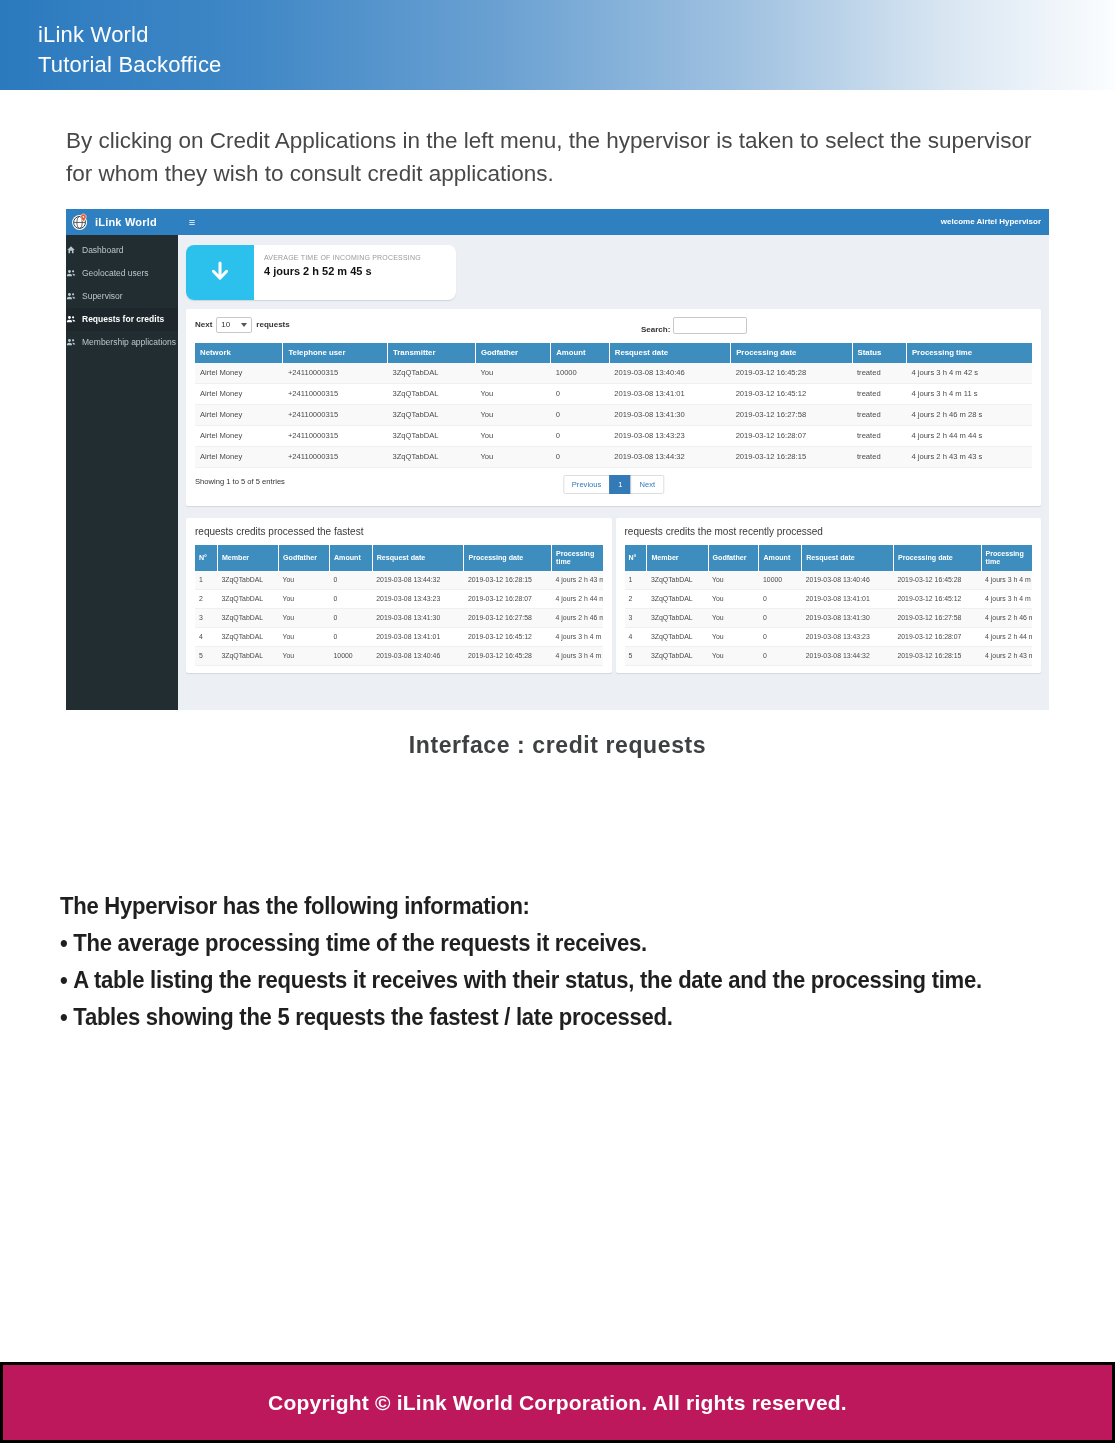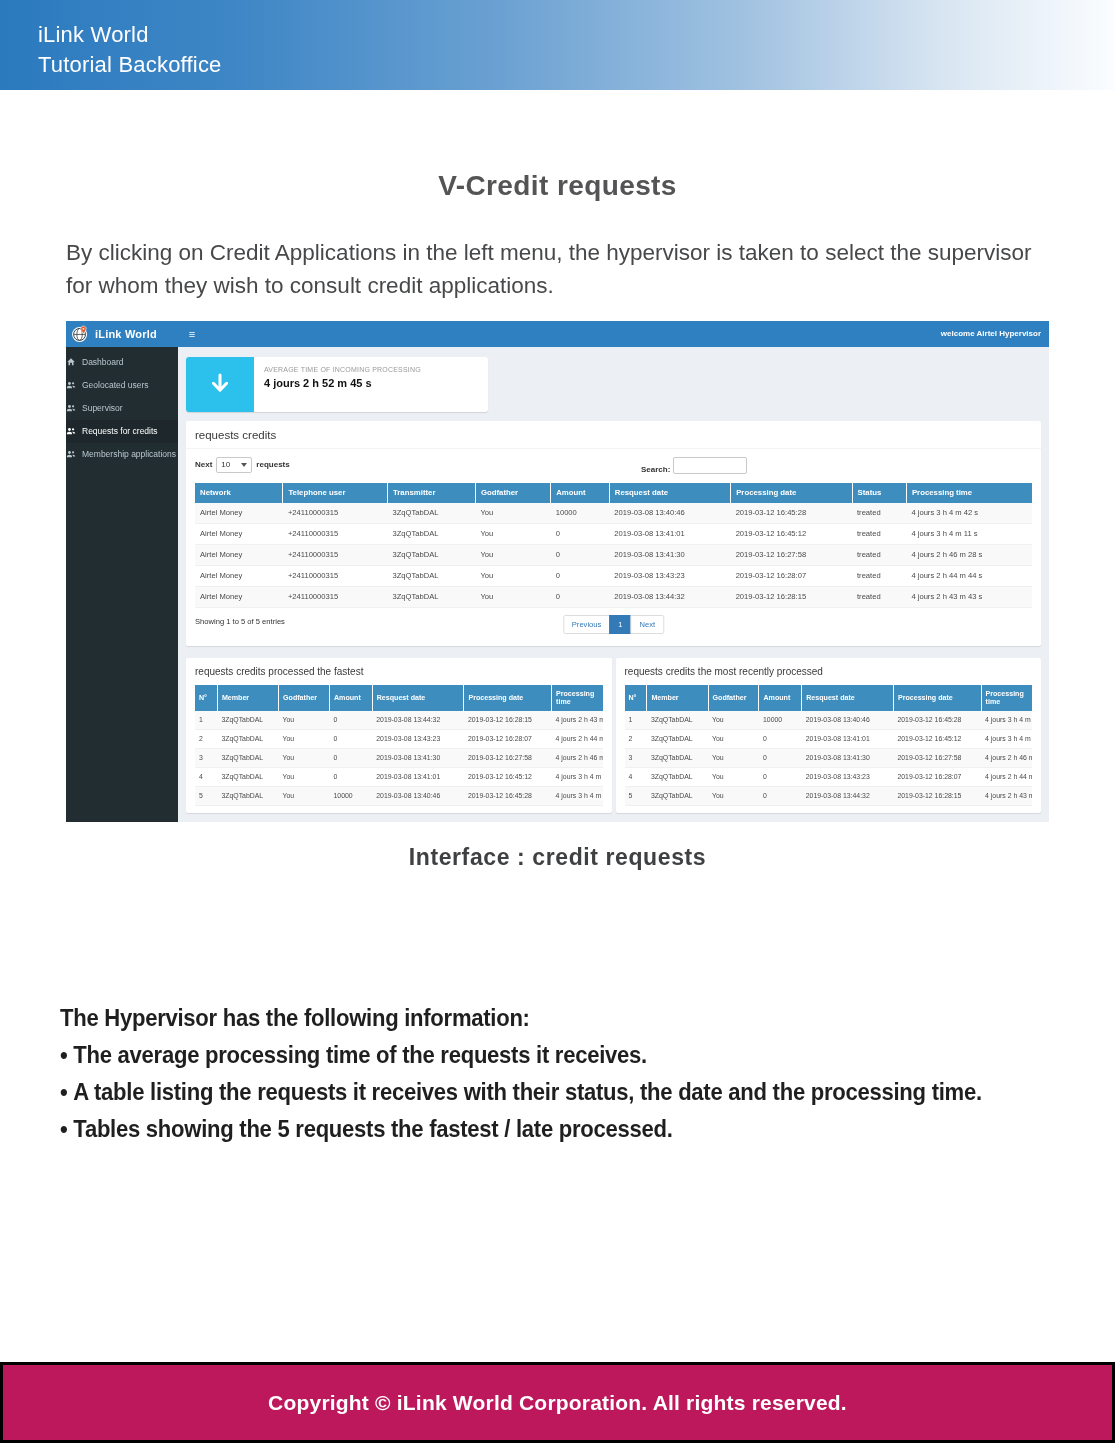--- a/index.html
+++ b/index.html
@@ -39,27 +39,27 @@
   .hamburger { width:28px; height:26px; color:#fff; font-size:11px; display:flex; align-items:center; justify-content:center; cursor:pointer; }
   .welcome { margin-left:auto; padding-right:8px; color:#fff; font-size:8px; font-weight:700; cursor:pointer; }
 
   .app-body { display:flex; height:475px; }
   .sidebar { width:112px; background:#222d32; flex:0 0 112px; padding-top:4px; }
   .side-item {
     height:23px; display:flex; align-items:center; gap:6px;
     color:#b8c7ce; font-size:8.5px; cursor:pointer;
   }
   .side-item .s-icon { width:10px; height:10px; flex:0 0 10px; display:inline-flex; }
-  .side-item.active { background:#1e282c; color:#ffffff; font-weight:400;text-align:center; }
+  .side-item.active { background:#1e282c; color:#ffffff; font-weight:700;text-align:center; }
 
   .app-main { flex:1; background:#ecf0f5; padding:10px 8px 0 8px; }
 
   .stat-card {
-    width:302px; height:55px; background:#fff; display:flex; margin-bottom:9px;
-    box-shadow:0 1px 1px rgba(0,0,0,0.12); border-radius:3px; overflow:hidden;
+    width:270px; height:55px; background:#fff; display:flex; margin-bottom:9px;
+    box-shadow:0 1px 1px rgba(0,0,0,0.12); border-radius:8px; overflow:hidden;
   }
   .stat-icon { width:68px; background:#2cc0ec; display:flex; align-items:center; justify-content:center; }
   .stat-text { padding:9px 10px; }
   .stat-label { font-size:7px; color:#999; letter-spacing:0.2px; }
   .stat-value { font-size:11px; font-weight:700; color:#111; margin-top:4px; }
 
   .panel { background:#fff; box-shadow:0 1px 1px rgba(0,0,0,0.10); border-radius:2px; }
   .panel-title { font-size:11.5px; color:#3a3a3a; padding:8px 9px 7px 9px; border-bottom:1px solid #f4f4f4; }
 
   .controls { position:relative; height:32px; padding:8px 9px 0 9px; font-size:8px; color:#333; }
@@ -139,21 +139,20 @@
 </head>
 <body>
 
 <div class="page">
 
   <div class="doc-header">
     <div class="hline">iLink World</div>
     <div class="hline">Tutorial Backoffice</div>
   </div>
 
-  <div class="doc-title">V-Credit requests</div>
   <p class="doc-intro">By clicking on Credit Applications in the left menu, the hypervisor is taken to select the supervisor for whom they wish to consult credit applications.</p>
 
   <div class="shot">
 
     <div class="app-navbar">
       <div class="brand">
         <span class="logo-circle">
           <svg viewBox="0 0 20 20" width="18" height="18">
             <circle cx="9.5" cy="10.5" r="8.3" fill="#fff"></circle>
             <circle cx="9.5" cy="10.5" r="6.6" fill="none" stroke="#3a4247" stroke-width="1.1"></circle>
@@ -236,21 +235,20 @@
                 <path d="M8 1.5v10M3.2 7.5 8 12.5l4.8-5" stroke="#fff" stroke-width="2.2" fill="none" stroke-linecap="round" stroke-linejoin="round"></path>
               </svg>
           </div>
           <div class="stat-text">
             <div class="stat-label">AVERAGE TIME OF INCOMING PROCESSING</div>
             <div class="stat-value">4 jours 2 h 52 m 45 s</div>
           </div>
         </div>
 
         <section class="panel">
-          <div class="panel-title">requests credits</div>
           <div class="controls">
             <span class="show-group">
               <span>Next</span>
               <span class="fake-select">
                 <span>10</span>
                 <span class="caret"></span>
               </span>
               <span>requests</span>
             </span>
             <span class="search-group">

